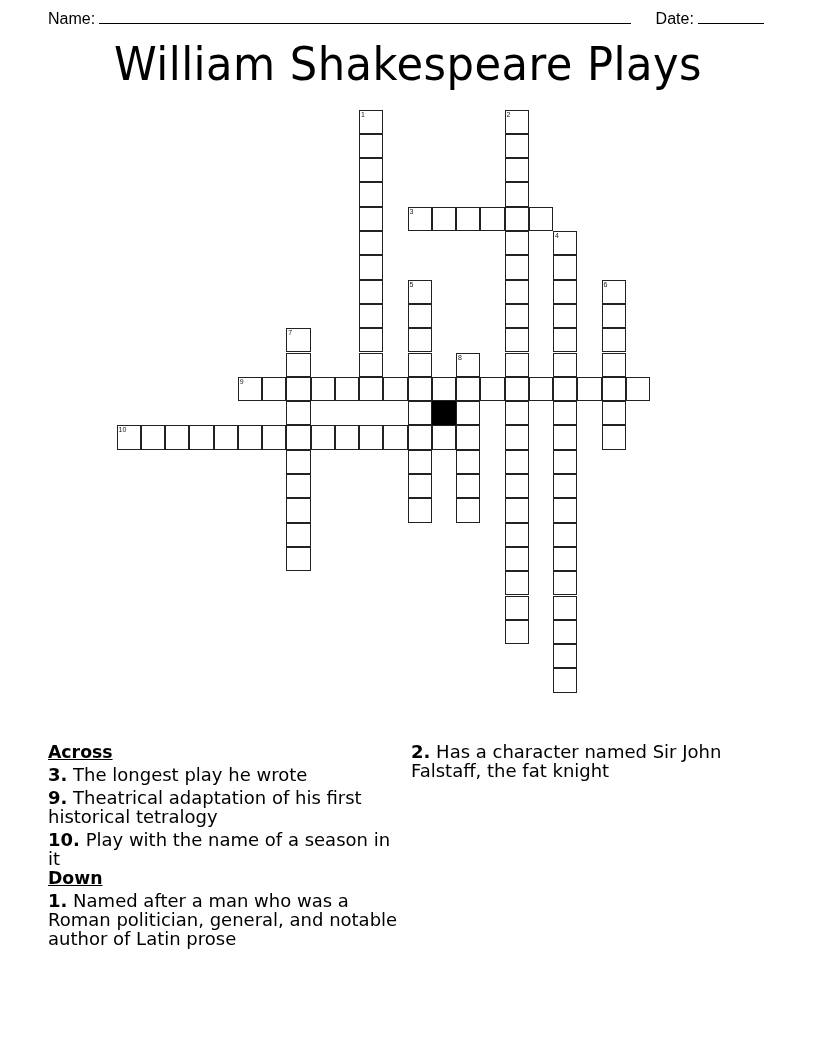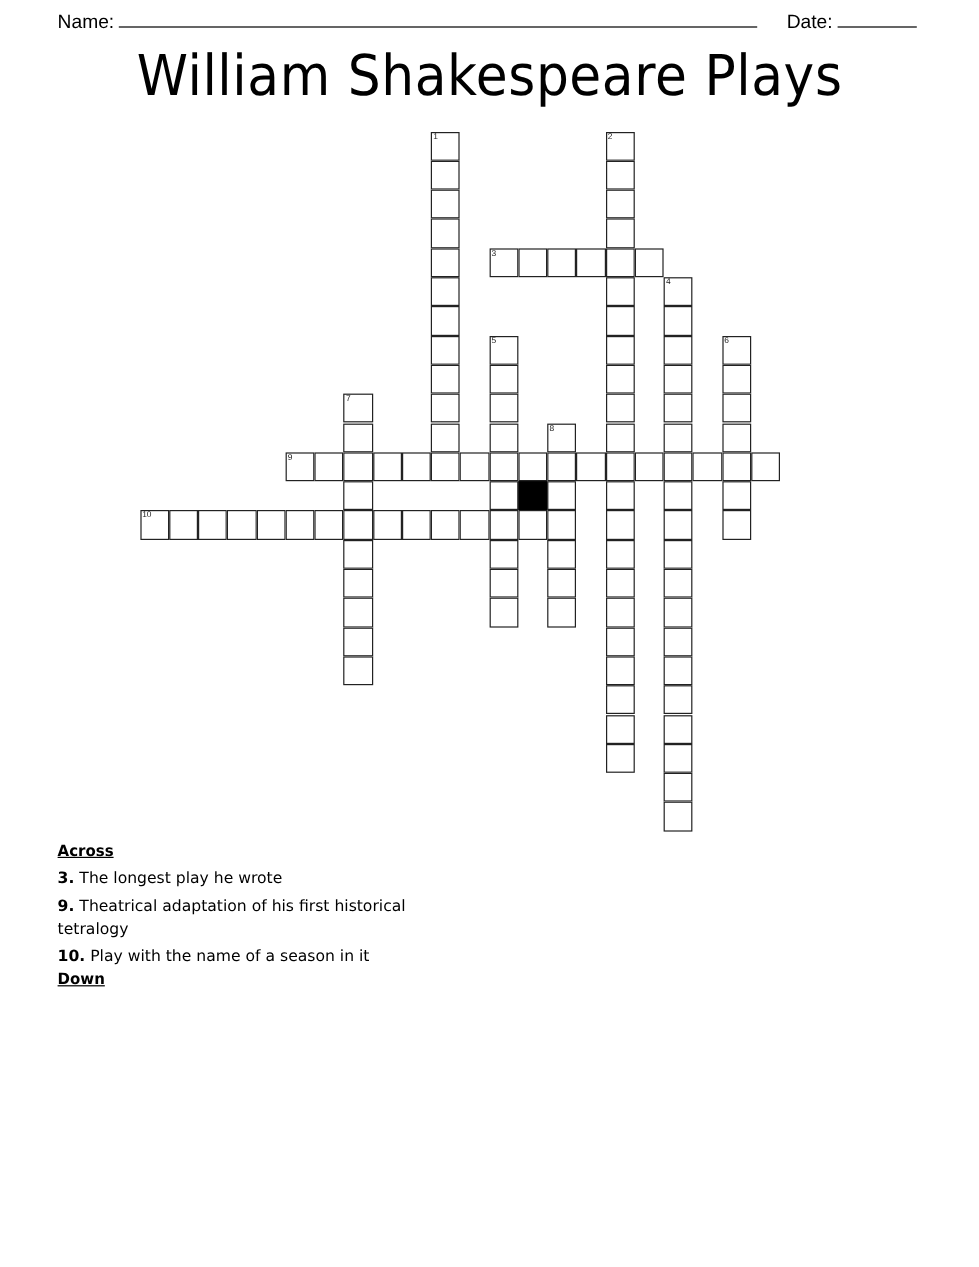--- a/index.html
+++ b/index.html
@@ -72,23 +72,23 @@
       left: 1px;
       top: 0px;
       font-family: "Liberation Sans", sans-serif;
       font-size: 7px;
       line-height: 8px;
       color: #222;
     }
 
     .clues {
       position: absolute;
-      top: 700px;
+      top: 742px;
       font-family: "DejaVu Sans", sans-serif;
-      font-size: 13px;
+      font-size: 18px;
       line-height: 19px;
     }
     .clues-left { left: 48px; width: 352px; }
     .clues-right { left: 411px; width: 345px; }
     .section-title {
       font-weight: bold;
       text-decoration: underline;
       margin-bottom: 4px;
     }
     .clue { margin-bottom: 4px; }
@@ -242,16 +242,18 @@
     <div class="cell" style="left: 315.25px; top: 315.9px;"></div>
     <div class="cell black" style="left: 315.25px; top: 291.6px;"></div>
   </div>
 
 <div class="clues clues-left">
   <div class="section-title">Across</div>
   <div class="clue"><span class="clue-text"><span class="n">3.</span> <span>The longest play he wrote</span></span></div>
   <div class="clue"><span class="clue-text"><span class="n">9.</span> <span>Theatrical adaptation of his first historical tetralogy</span></span></div>
   <div class="clue" style="margin-bottom:0"><span class="clue-text"><span class="n">10.</span> <span>Play with the name of a season in it</span></span></div>
   <div class="section-title">Down</div>
+  <div class="clue"><span class="clue-text"><span class="n">1.</span> <span>Named after a man who was a Roman politician, general, and notable author of Latin prose</span></span></div>
 </div>
 
 <div class="clues clues-right">
+  <div class="clue"><span class="clue-text"><span class="n">2.</span> <span>Has a character named Sir John Falstaff, the fat knight</span></span></div>
 </div>
 
 </body></html>

